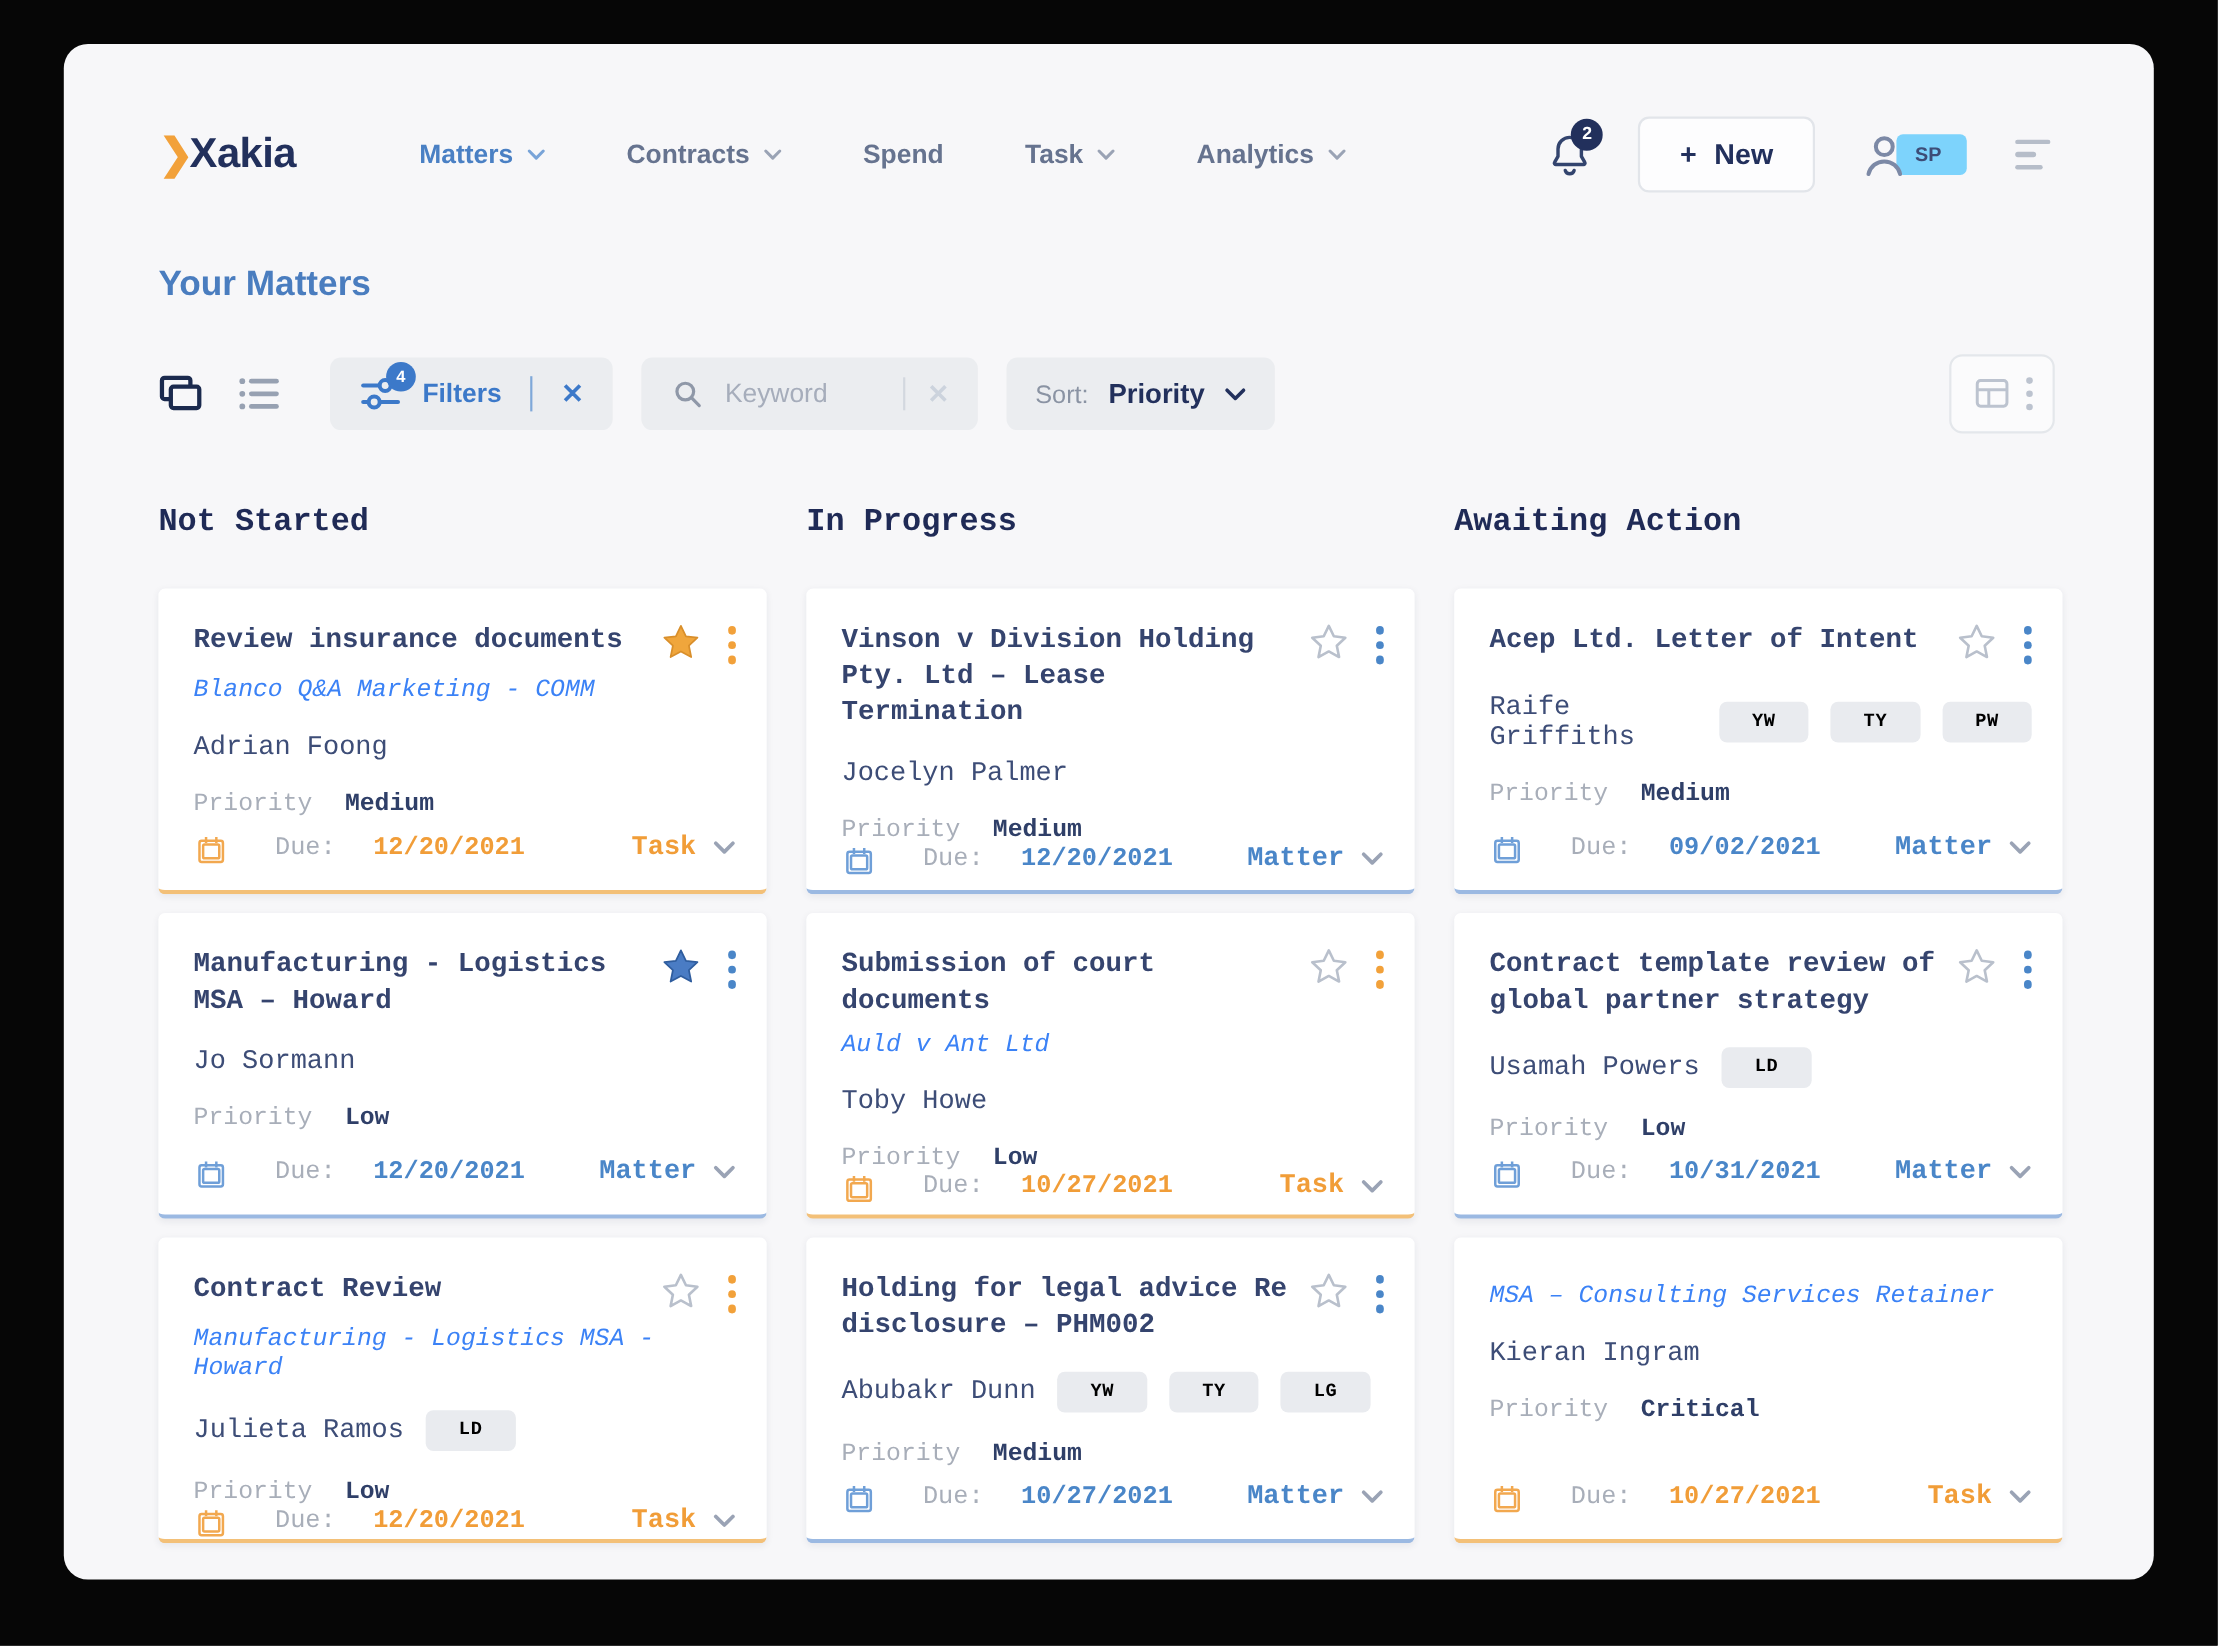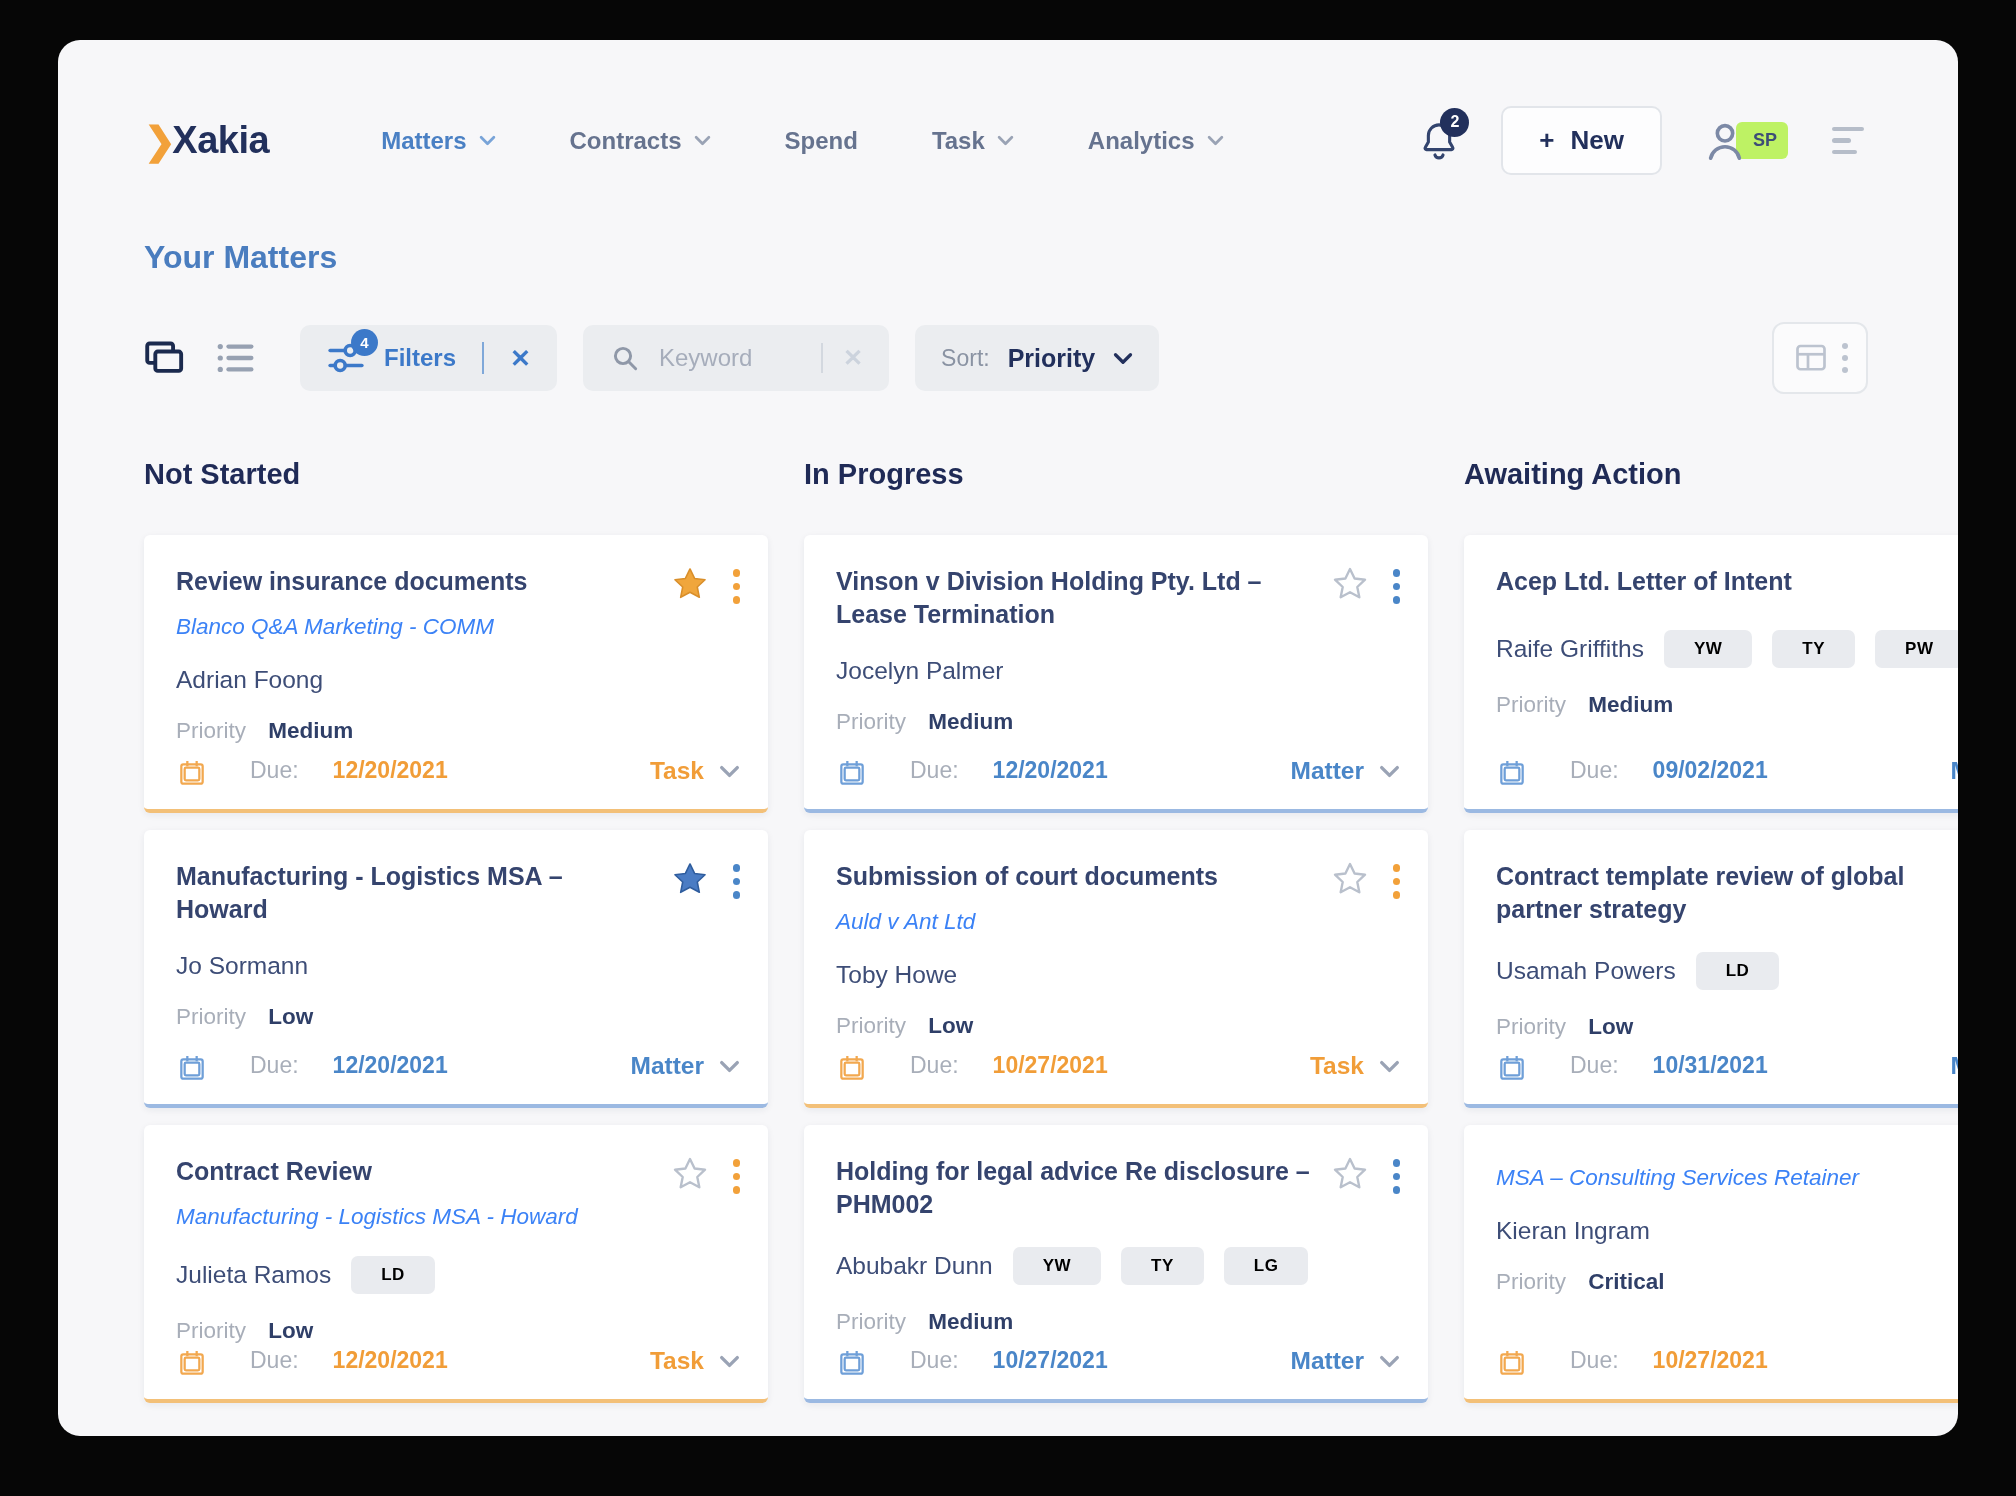--- a/index.html
+++ b/index.html
@@ -19,22 +19,22 @@
   .chev{fill:none;stroke-width:2.6;stroke-linecap:round;stroke-linejoin:round;}
   .right-cluster{margin-left:auto;display:flex;align-items:center;gap:40px;}
   .bell{position:relative;width:44px;height:46px;}
   .bell svg{width:44px;height:46px;}
   .bell-badge{position:absolute;top:-10px;right:-8px;width:29px;height:29px;border-radius:50%;
     background:#22305c;color:#fff;font-size:16px;font-weight:700;display:flex;align-items:center;justify-content:center;}
   .new-btn{display:flex;align-items:center;gap:16px;background:#fdfdfe;border:2px solid #e2e5ea;border-radius:10px;
     padding:17px 36px;font-size:26px;font-weight:700;color:#22305c;cursor:pointer;}
   .avatar{display:flex;align-items:center;position:relative;}
   .avatar svg{width:46px;height:46px;position:relative;z-index:2;}
-  .avatar-chip{background:#bef264;color:#3d4d77;font-weight:700;font-size:18px;border-radius:6px;
-    padding:8px 11px 8px 17px;margin-left:-12px;z-index:1;}
+  .avatar-chip{background:#7dd3fc;color:#3d4d77;font-weight:700;font-size:18px;border-radius:6px;
+    padding:8px 23px 8px 17px;margin-left:-12px;z-index:1;}
   .burger{display:flex;flex-direction:column;gap:7px;align-items:flex-start;cursor:pointer;padding:4px;}
   .burger i{display:block;height:4.5px;border-radius:3px;background:#b6bdc9;}
   .burger i:nth-child(1){width:32px;}
   .burger i:nth-child(2){width:19px;}
   .burger i:nth-child(3){width:25px;}
 
   
   .page-title{margin:64px 0 0 86px;font-size:32px;font-weight:700;color:#4a7dbf;}
 
   
@@ -62,21 +62,21 @@
   .sort-value{color:#22305c;font-weight:700;font-size:25px;}
   .sort-chev{stroke:#22305c;width:20px;height:13px;}
   .board-btn{margin-left:auto;width:92px;height:68px;background:#fbfbfc;border:2px solid #e4e7eb;border-radius:12px;
     display:flex;align-items:center;justify-content:center;gap:13px;cursor:pointer;}
   .board-btn svg{width:36px;height:36px;}
   .mini-dots{display:flex;flex-direction:column;gap:6px;}
   .mini-dots i{width:6px;height:6px;border-radius:50%;background:#bcc3cf;}
 
   
   .board{display:flex;gap:36px;padding:64px 90px 0 86px;}
-  .column{width:624px;flex:0 0 auto;}
+  .column{width:553px;flex:0 0 auto;font-family:Liberation Mono, monospace;}
   .col-title{margin:0;font-size:29px;font-weight:700;color:#1f2a56;}
   .cards{margin-top:44px;display:flex;flex-direction:column;gap:17px;}
   .card{position:relative;background:#fff;border-radius:6px;height:278px;box-sizing:border-box;
     padding:30px 28px 20px 32px;box-shadow:0 2px 7px rgba(30,40,70,.07);
     border-bottom:4px solid transparent;display:flex;flex-direction:column;}
   .card.task{border-bottom-color:#f3c078;}
   .card.matter{border-bottom-color:#9bb9e2;}
   .card-head{display:flex;align-items:flex-start;}
   .card-title{margin:0;flex:1;padding-right:16px;font-size:25px;font-weight:700;color:#35446e;line-height:1.32;}
   .card-actions{display:flex;align-items:flex-start;gap:24px;padding-top:0;}

